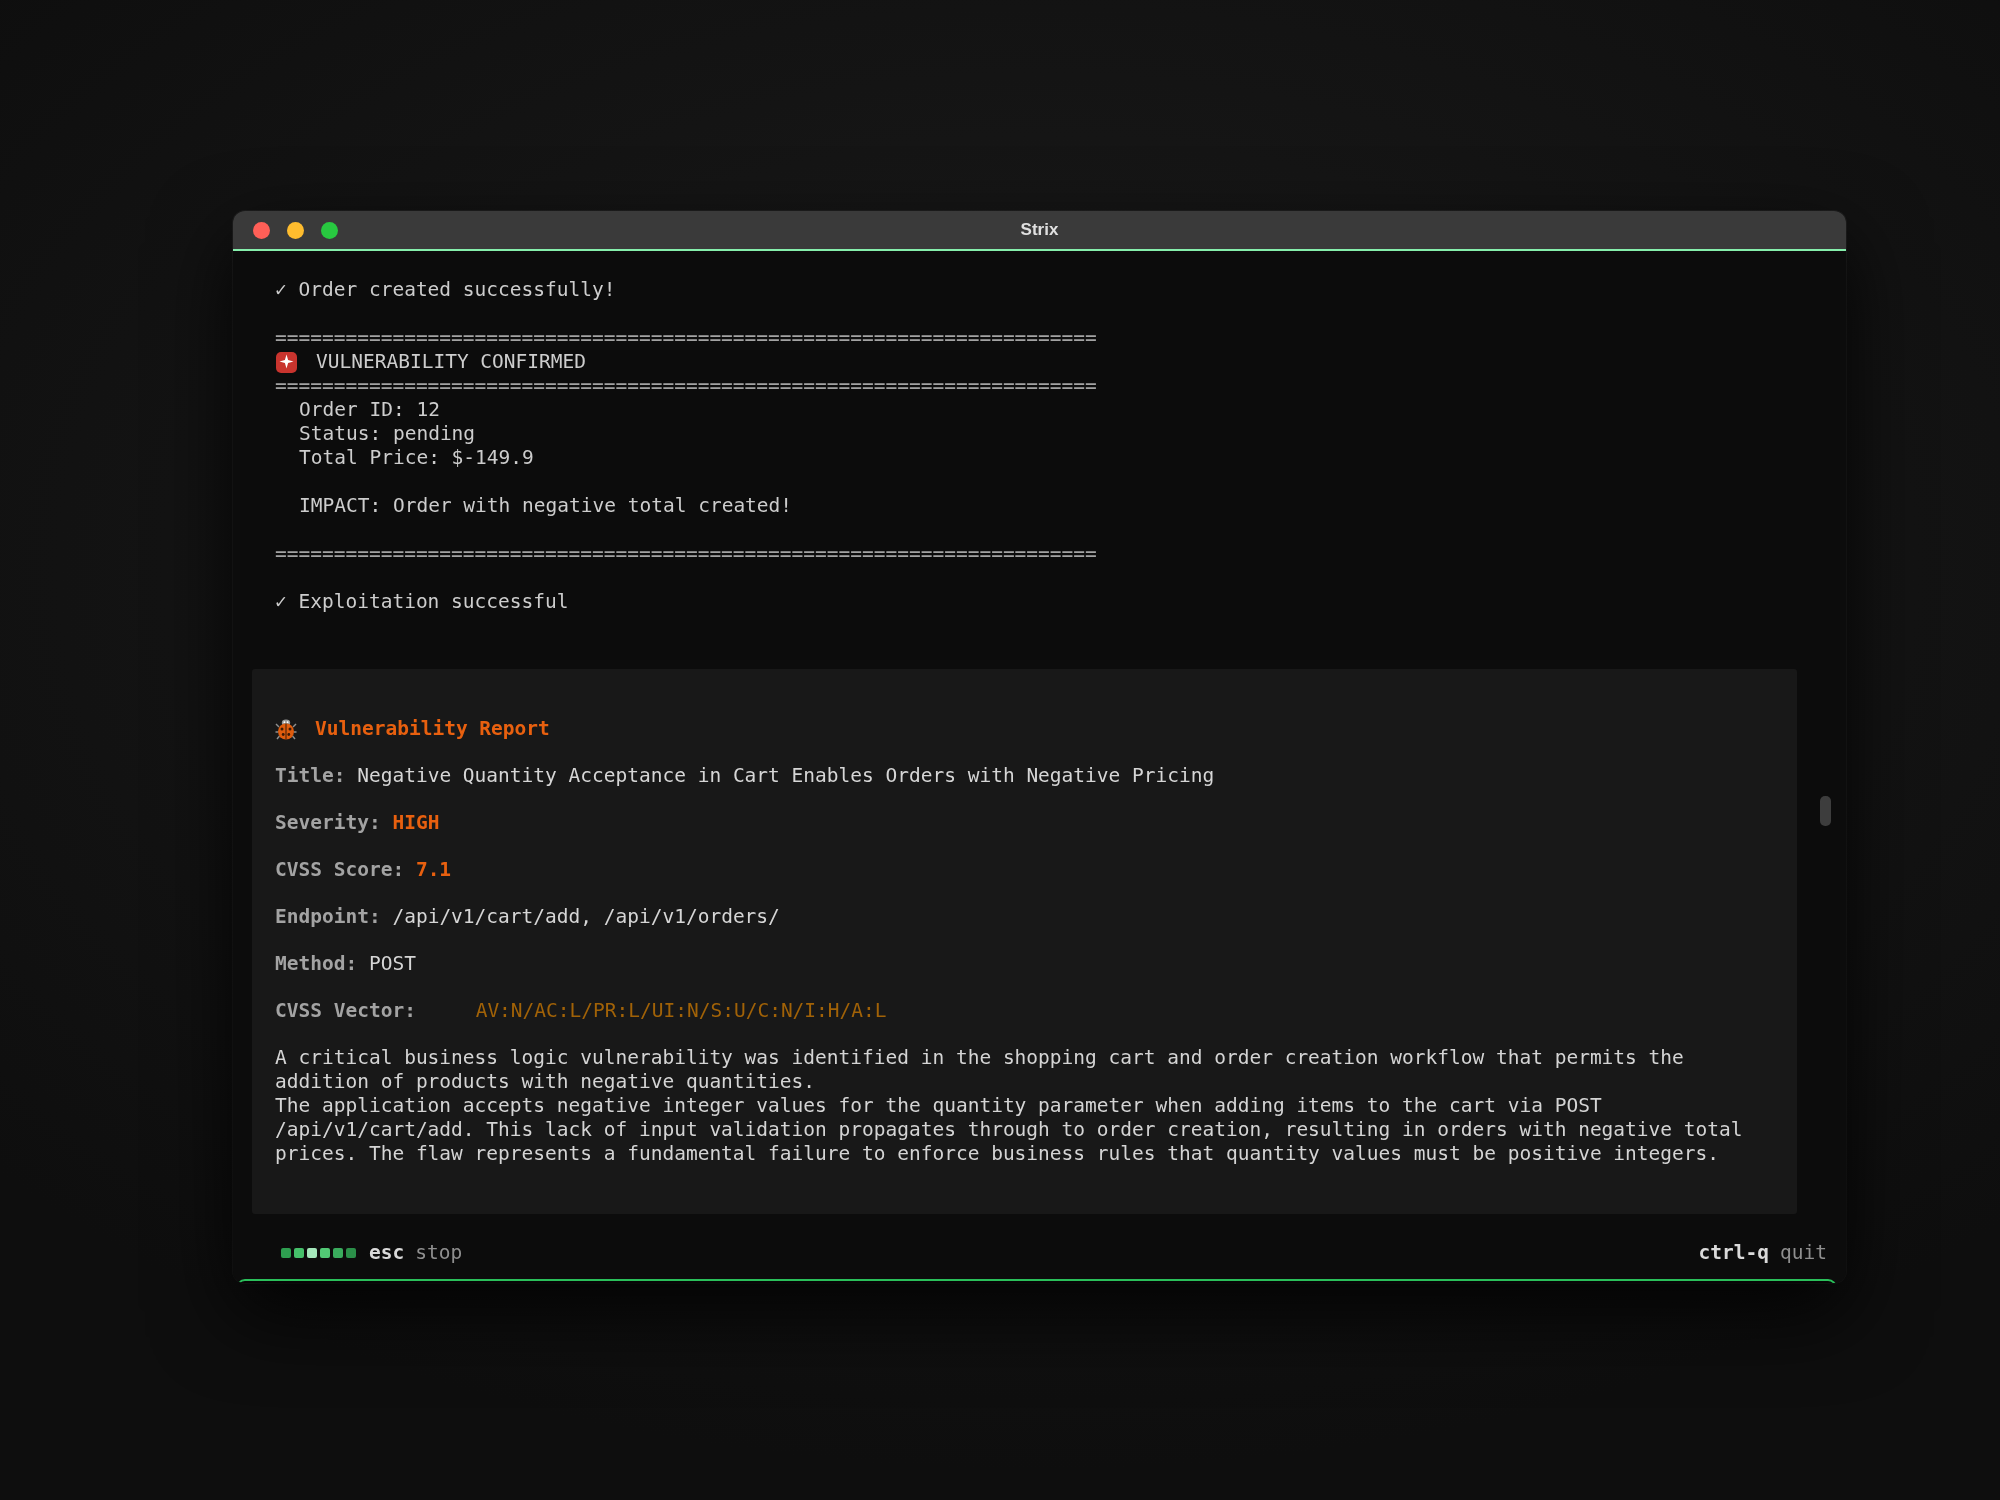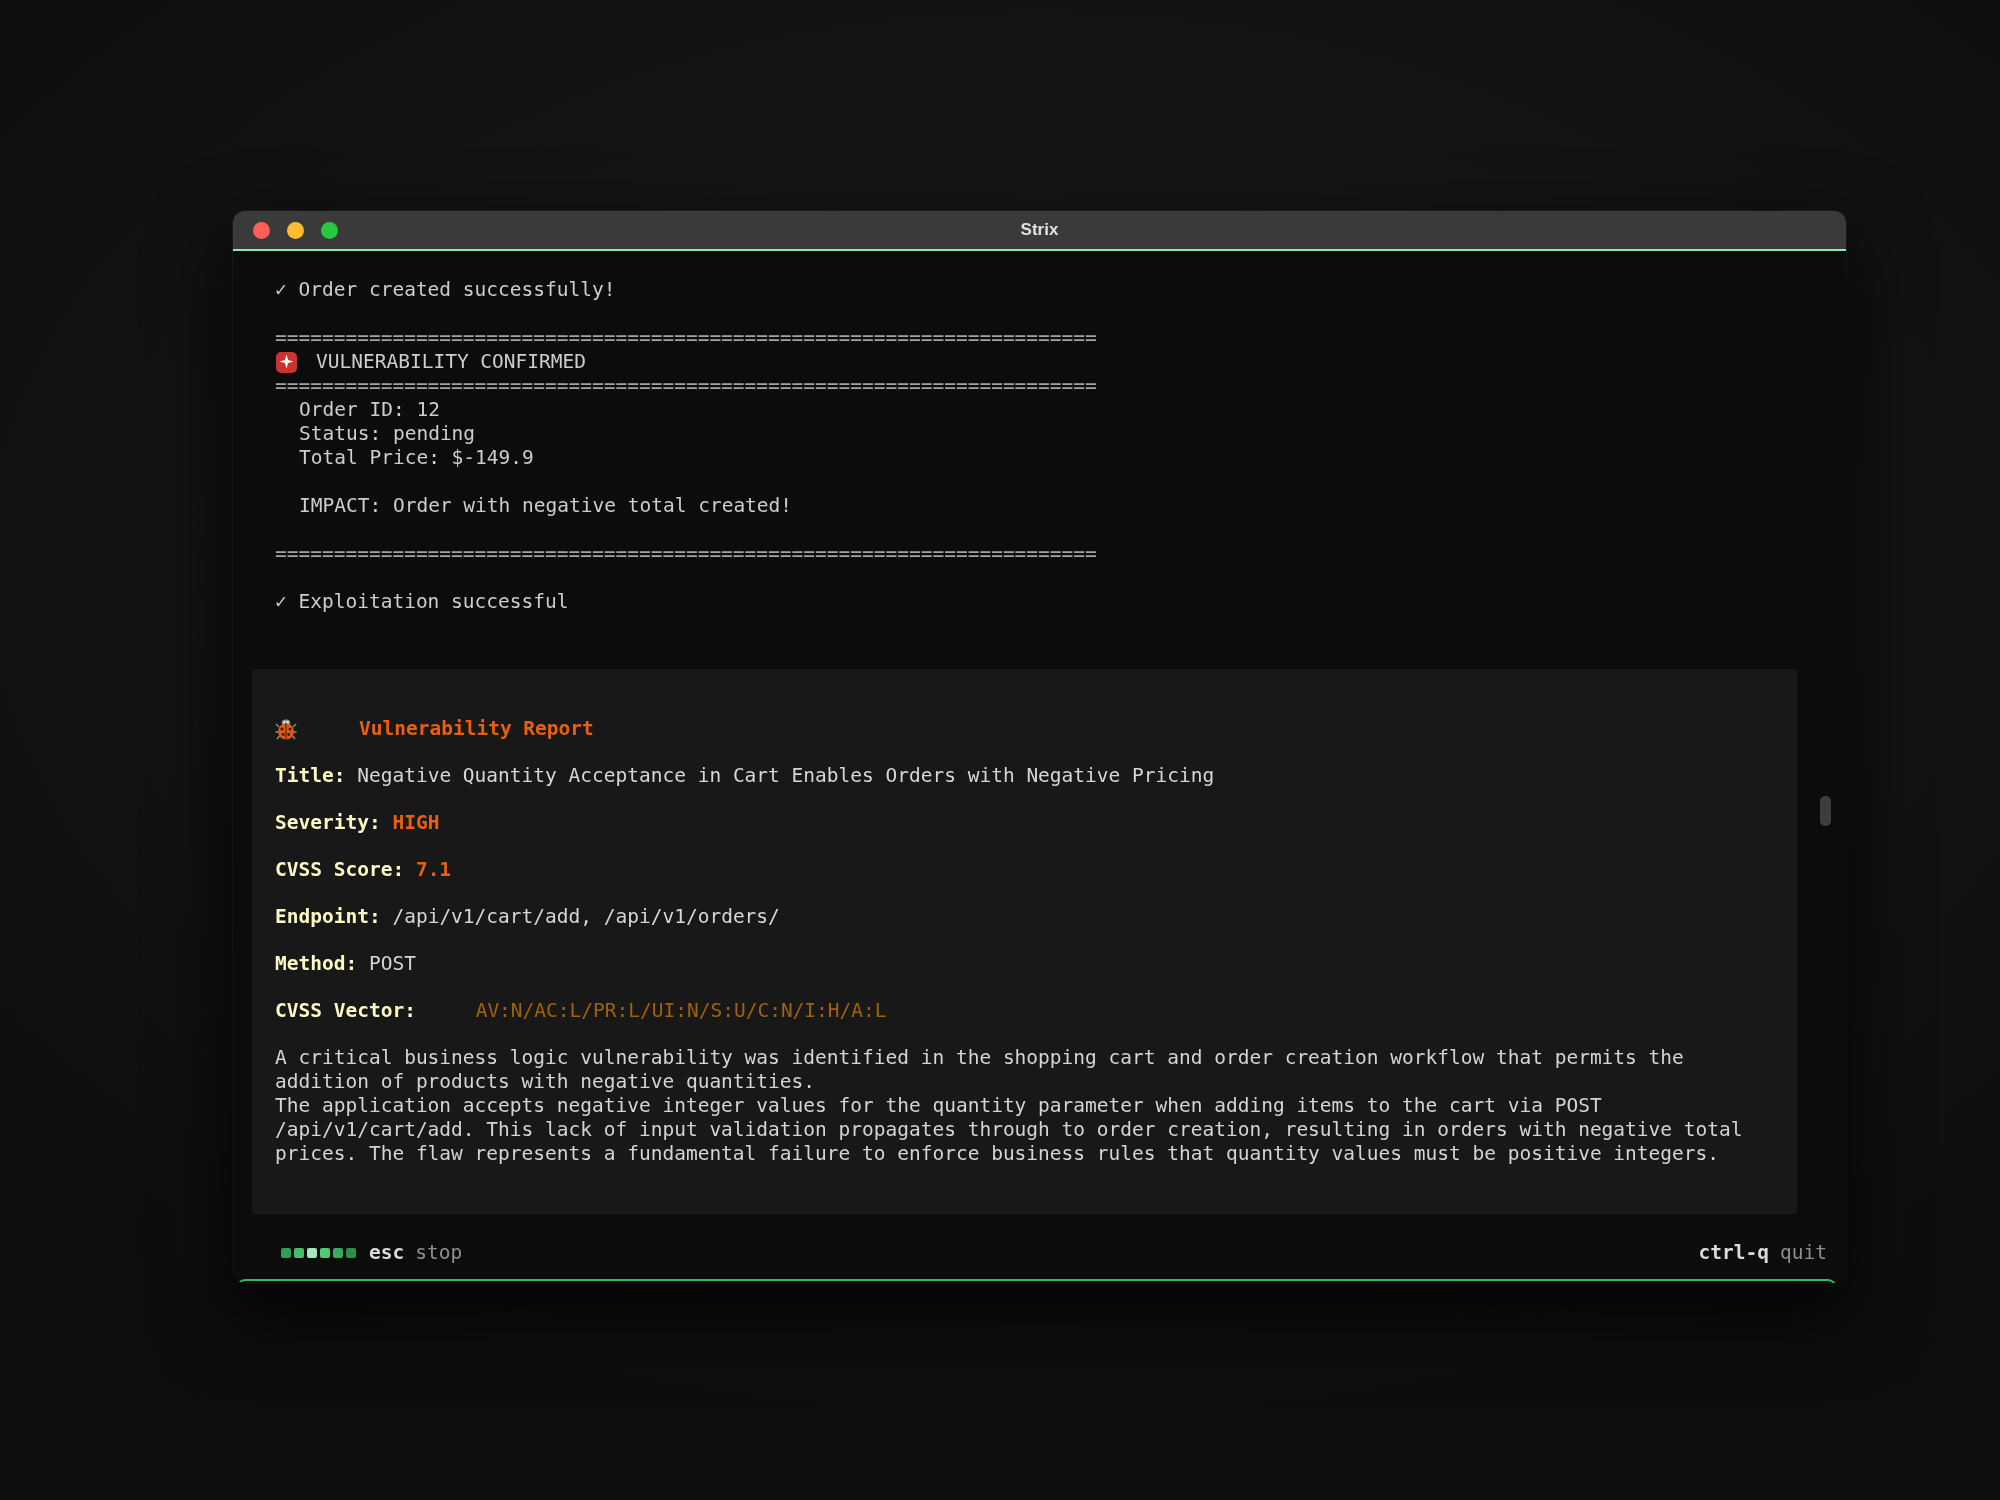--- a/index.html
+++ b/index.html
@@ -37,24 +37,24 @@
   .sep { color:#a3a3a3; }
   .ind { padding-left:24px; }
   .hline { display:flex; align-items:center; }
   .hline .icon { margin-right:18px; flex:0 0 auto; }
 
   .panel {
     position:absolute; left:19px; top:417px; width:1545px; height:545px;
     background:#181818; border-radius:3px; overflow:hidden;
     padding:48px 16px 0 23px;
   }
-  .prow { line-height:24px; margin-bottom:23px; white-space:pre-wrap;gap:44px; }
+  .prow { line-height:24px; margin-bottom:23px; white-space:pre-wrap; }
   .rhead { display:flex; align-items:center; color:#e8600f; font-weight:bold; }
   .rhead .icon { margin-right:18px; flex:0 0 auto; }
-  .lbl { color:#fef9c3; font-weight:bold; }
+  .lbl { color:#a3a3a3; font-weight:bold; }
   .val.white { color:#d6d6d6; }
   .val.orange { color:#e8600f; font-weight:bold; }
   .val.dim { color:#a16207;margin-left:48px; }
   .desc .dhead { line-height:24px; }
   .desc p { margin:0; line-height:24px; color:#d4d4d4; }
   .desc p + p { }
 
   .scrollthumb {
     position:absolute; left:1587px; top:544px; width:11px; height:30px;
     background:#3d3d3d; border-radius:5px;

